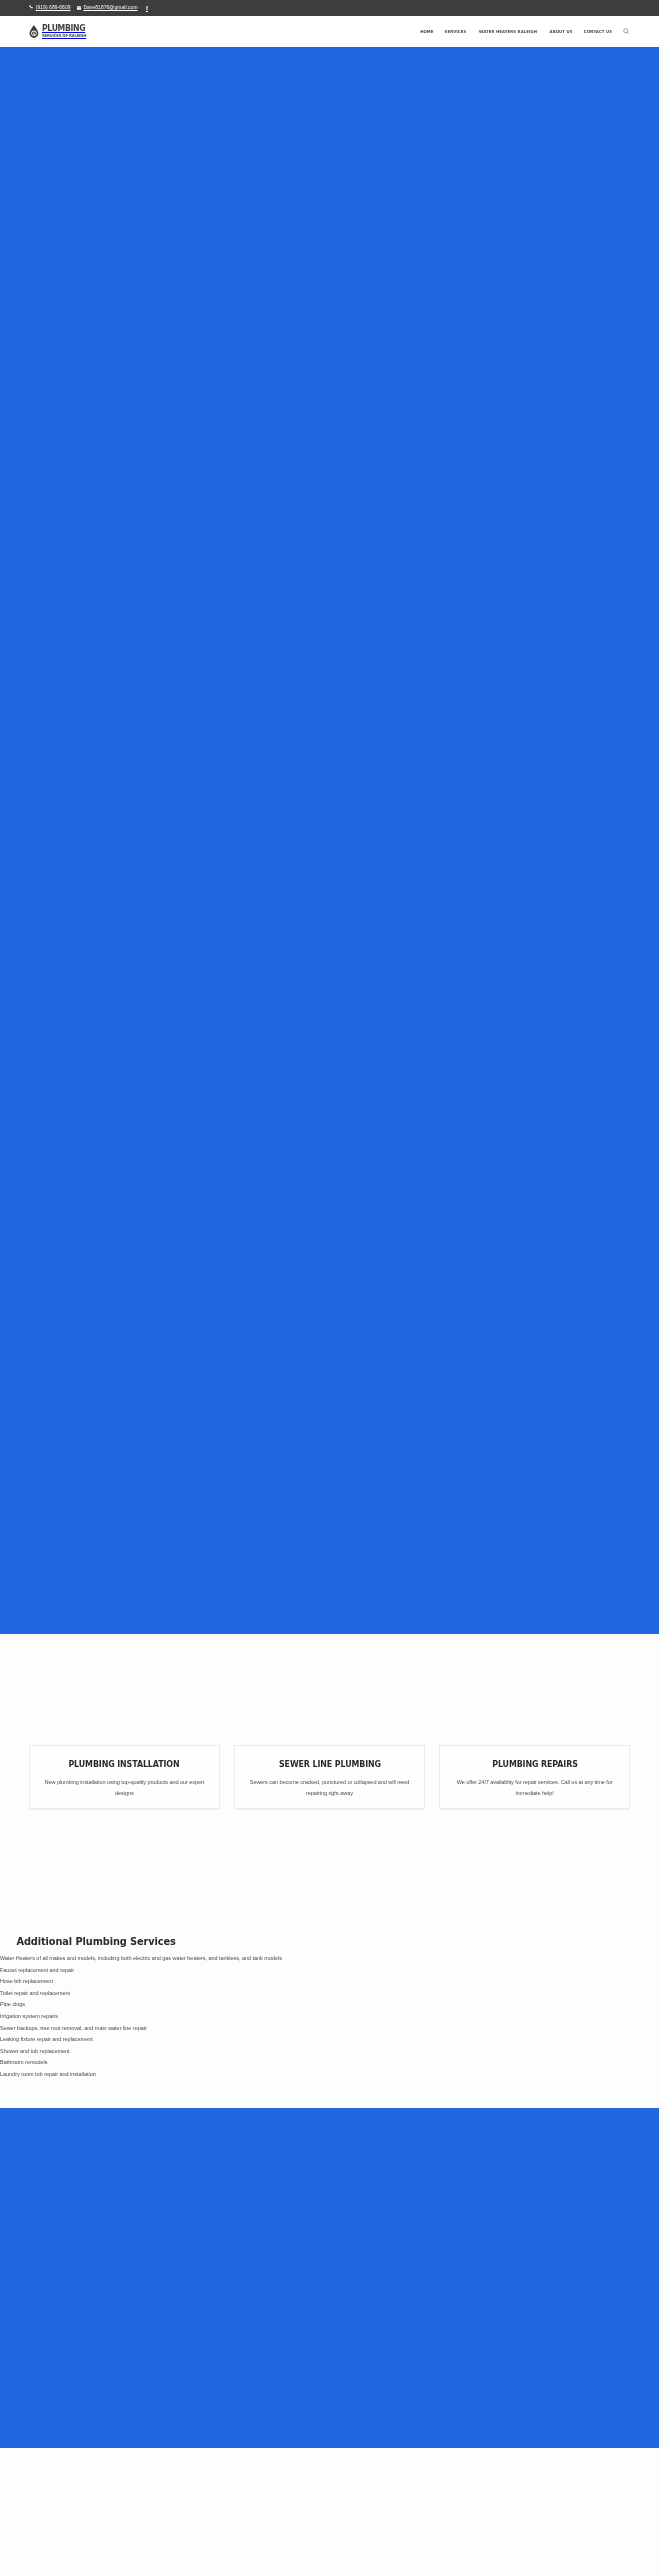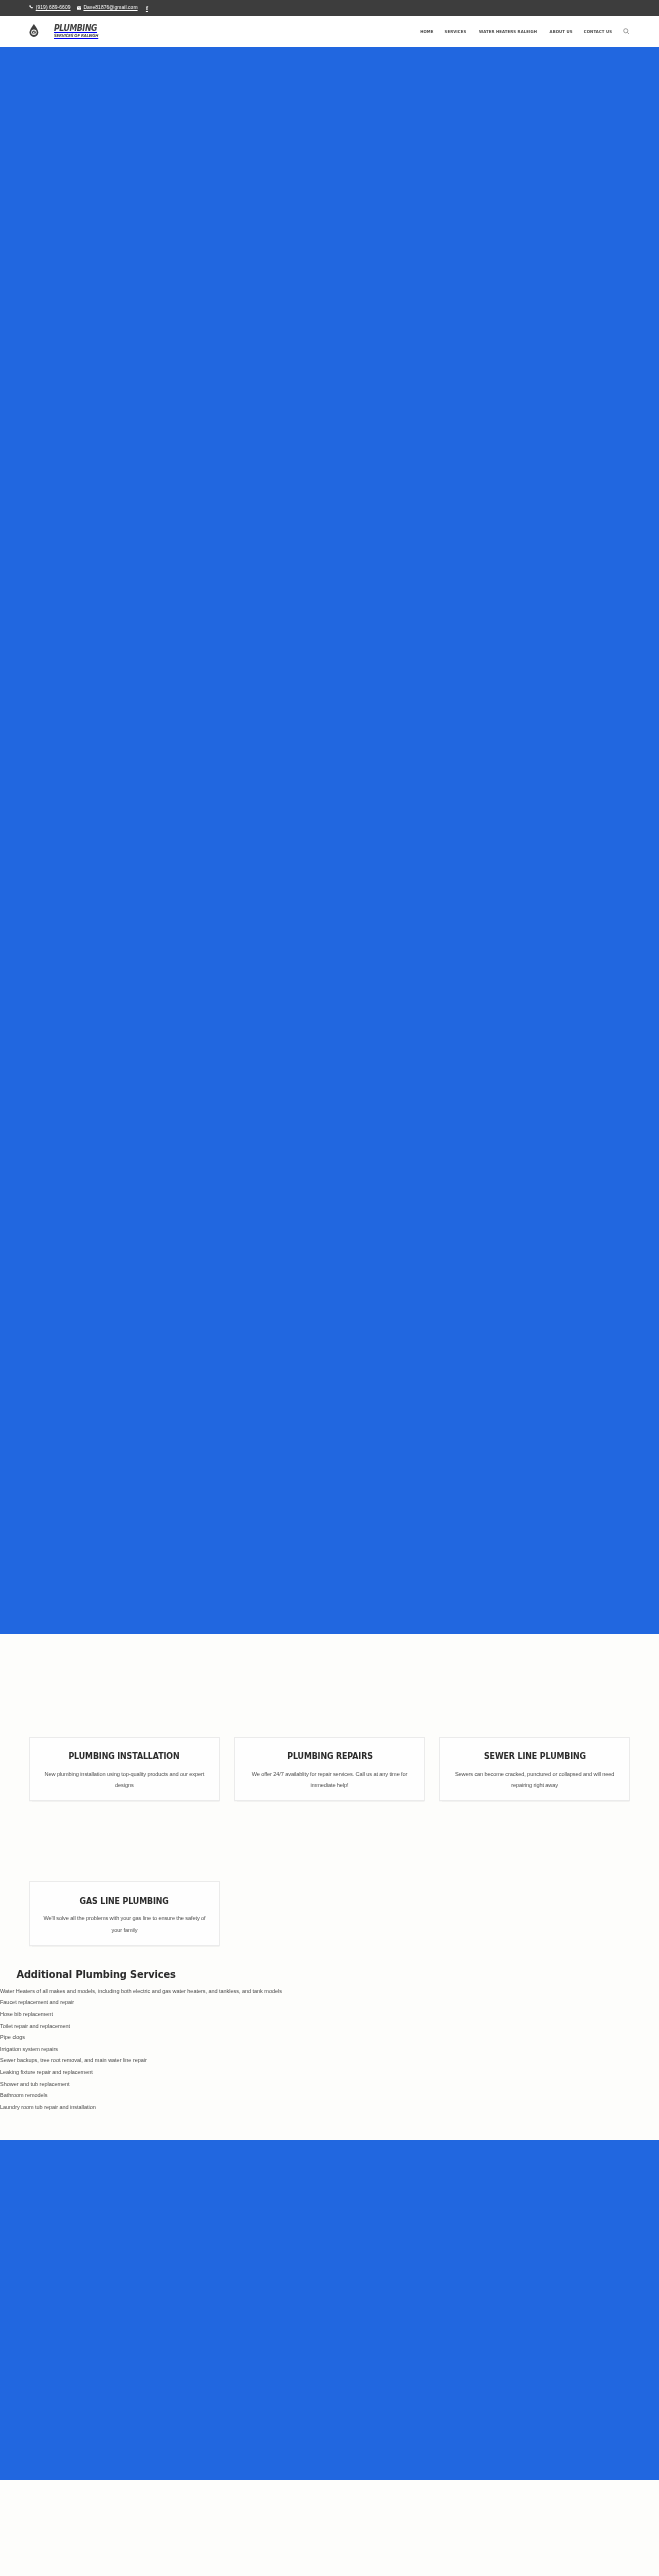--- a/index.html
+++ b/index.html
@@ -19,21 +19,21 @@
     font-size:4.9px; letter-spacing:0.1px; margin-right:6.2px; white-space:nowrap; }
   .tb-item svg { display:block; }
   .tb-social { display:flex; align-items:center; color:#fff; font-size:6.2px;
     font-weight:bold; font-family:"Liberation Serif", serif; margin-left:2.1px;}
 
   
   .header {
     height:31px; background:#ffffff; display:flex; align-items:center;
     padding:0 29px 0 29px;
   }
-  .logo-wrap { display:flex; align-items:flex-start; gap:15px;font-style:italic; }
+  .logo-wrap { display:flex; align-items:center; gap:3px; }
   .logo-drop { position:relative; width:9.8px; height:13px; flex:none; }
   .logo-text { display:flex; flex-direction:column; line-height:1; }
   .logo-main {
     font-family:"DejaVu Sans", sans-serif; font-weight:bold; font-size:9px;
     letter-spacing:-0.4px; color:#3f3f3f; transform:scaleX(0.86);
     transform-origin:left center;
   }
   .logo-sub {
     font-family:"DejaVu Sans", sans-serif; font-weight:bold; font-size:4.3px;
     letter-spacing:-0.2px; color:#4a4a4a; transform:scaleX(0.88);
@@ -48,21 +48,21 @@
   }
   .nav-search { margin-left:5.2px; display:flex; align-items:center; }
 
   
   .blue-block { background:#2167e0; width:100%; }
   .white-block { background:#fdfdfb; width:100%; }
 
   
   .cards-section { background:#fdfdfb; }
   .cards-row {
-    width:601px; margin:0 auto; display:flex; gap:14.4px;
+    width:601px; margin:8px auto; display:flex; gap:14.4px;
     align-items:flex-start; justify-content:flex-start;
   }
   .card {
     width:191px; background:#fefefe; border:0.5px solid #ebebeb;
     box-shadow:0 0.5px 1px rgba(0,0,0,0.045);
     padding:13.4px 13.4px 9.3px 13.4px; text-align:center;
   }
   .card-title {
     font-family:"DejaVu Sans", sans-serif; font-weight:bold;
     font-size:8.5px; color:#2b2b2b; letter-spacing:-0.1px;
@@ -146,36 +146,32 @@
 <div class="blue-block" style="height:1587px;"></div>
 
 <div class="cards-section">
   <div style="height:103px;"></div>
   <div class="cards-row">
     <div class="card">
       <div class="card-title">PLUMBING INSTALLATION</div>
       <div class="card-body">New plumbing installation using top-quality products and our expert designs</div>
     </div>
     <div class="card">
+      <div class="card-title">SEWER LINE PLUMBING</div>
+      <div class="card-body">Sewers can become cracked, punctured or collapsed and will need repairing right away</div>
+    </div>
+    <div class="card">
       <div class="card-title">PLUMBING REPAIRS</div>
       <div class="card-body">We offer 24/7 availablity for repair services. Call us at any time for immediate help!</div>
-    </div>
-    <div class="card">
-      <div class="card-title">SEWER LINE PLUMBING</div>
-      <div class="card-body">Sewers can become cracked, punctured or collapsed and will need repairing right away</div>
     </div>
   </div>
 
   <div style="height:80px;"></div>
 
   <div class="cards-row">
-    <div class="card">
-      <div class="card-title">GAS LINE PLUMBING</div>
-      <div class="card-body">We'll solve all the problems with your gas line to ensure the safety of your family</div>
-    </div>
   </div>
 </div>
 
 <div class="addl">
   <div class="addl-title">Additional Plumbing Services</div>
   <ul class="addl-list">
     <li>Water Heaters of all makes and models, including both electric and gas water heaters, and tankless, and tank models</li>
     <li>Faucet replacement and repair</li>
     <li>Hose bib replacement</li>
     <li>Toilet repair and replacement</li>

